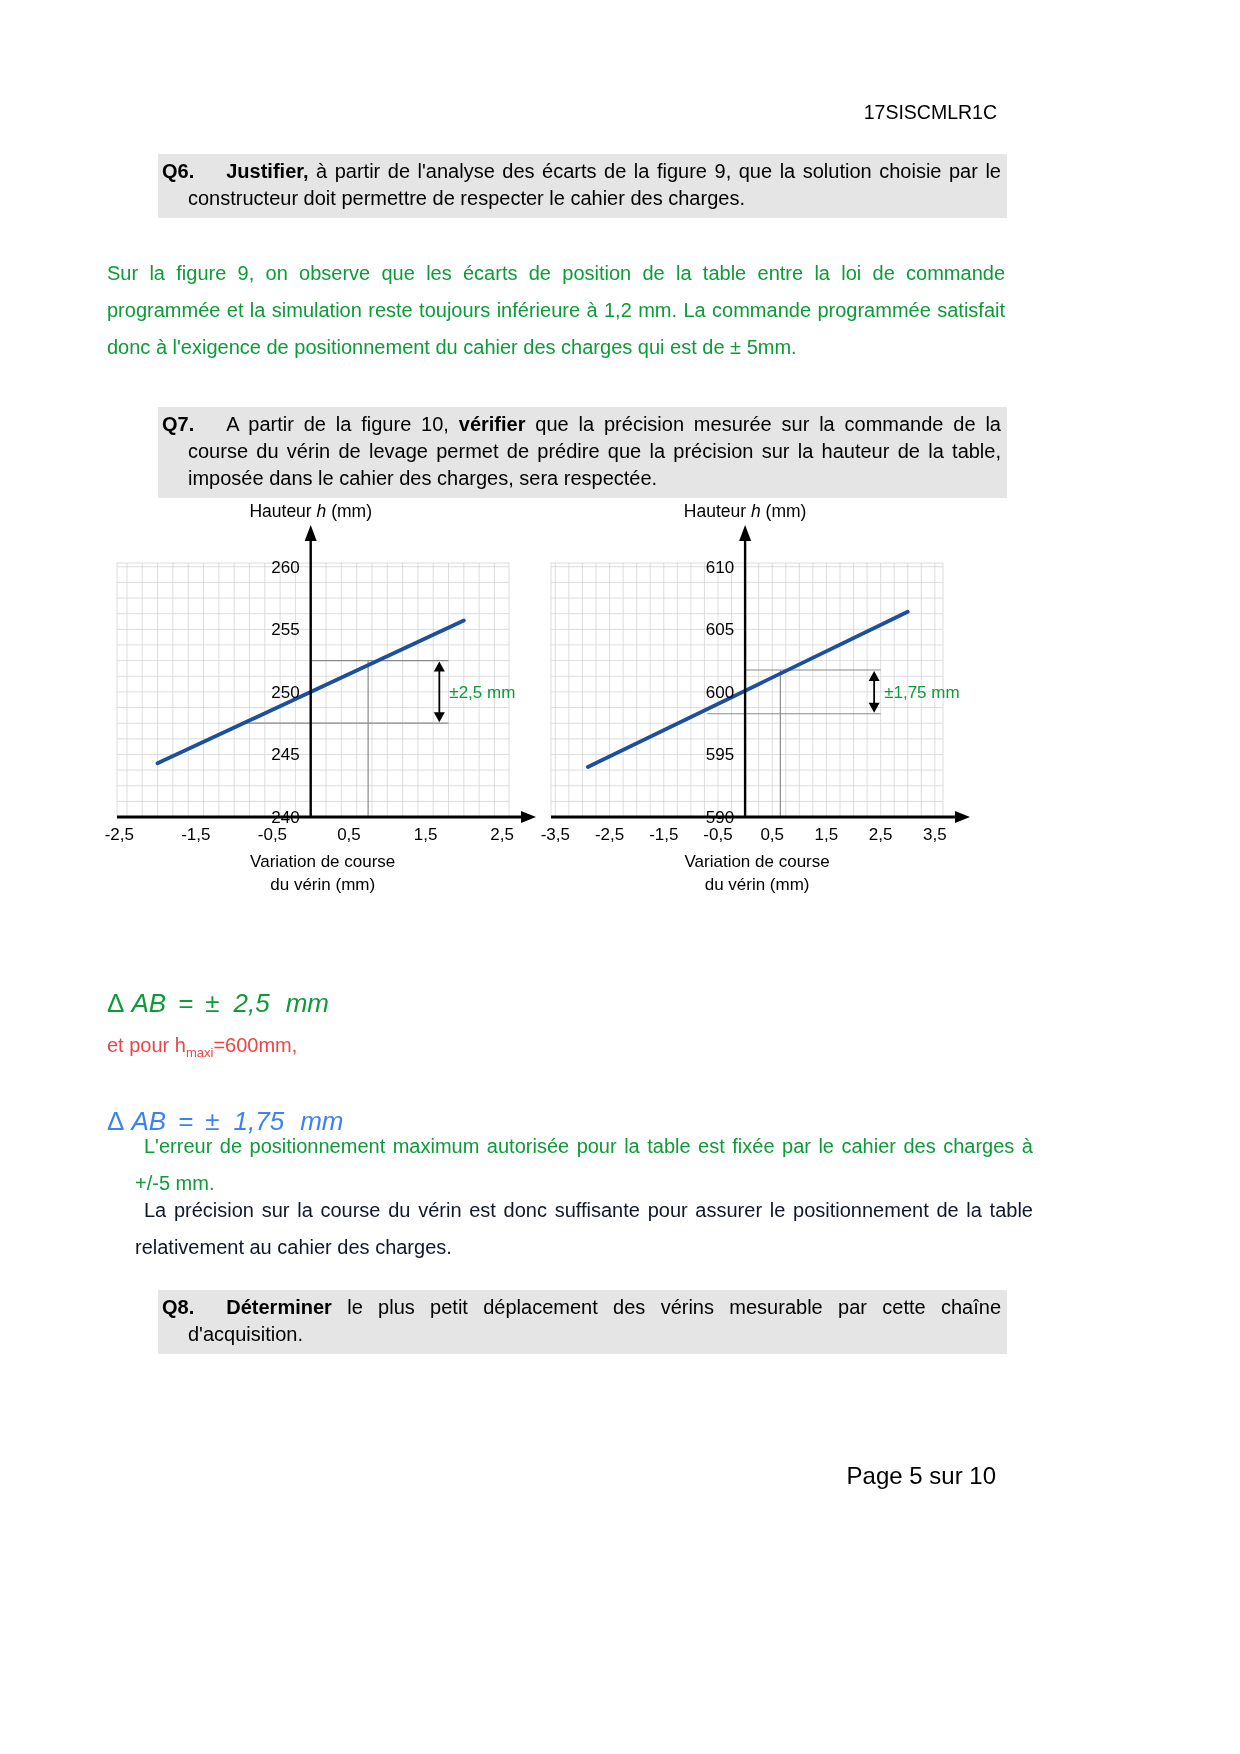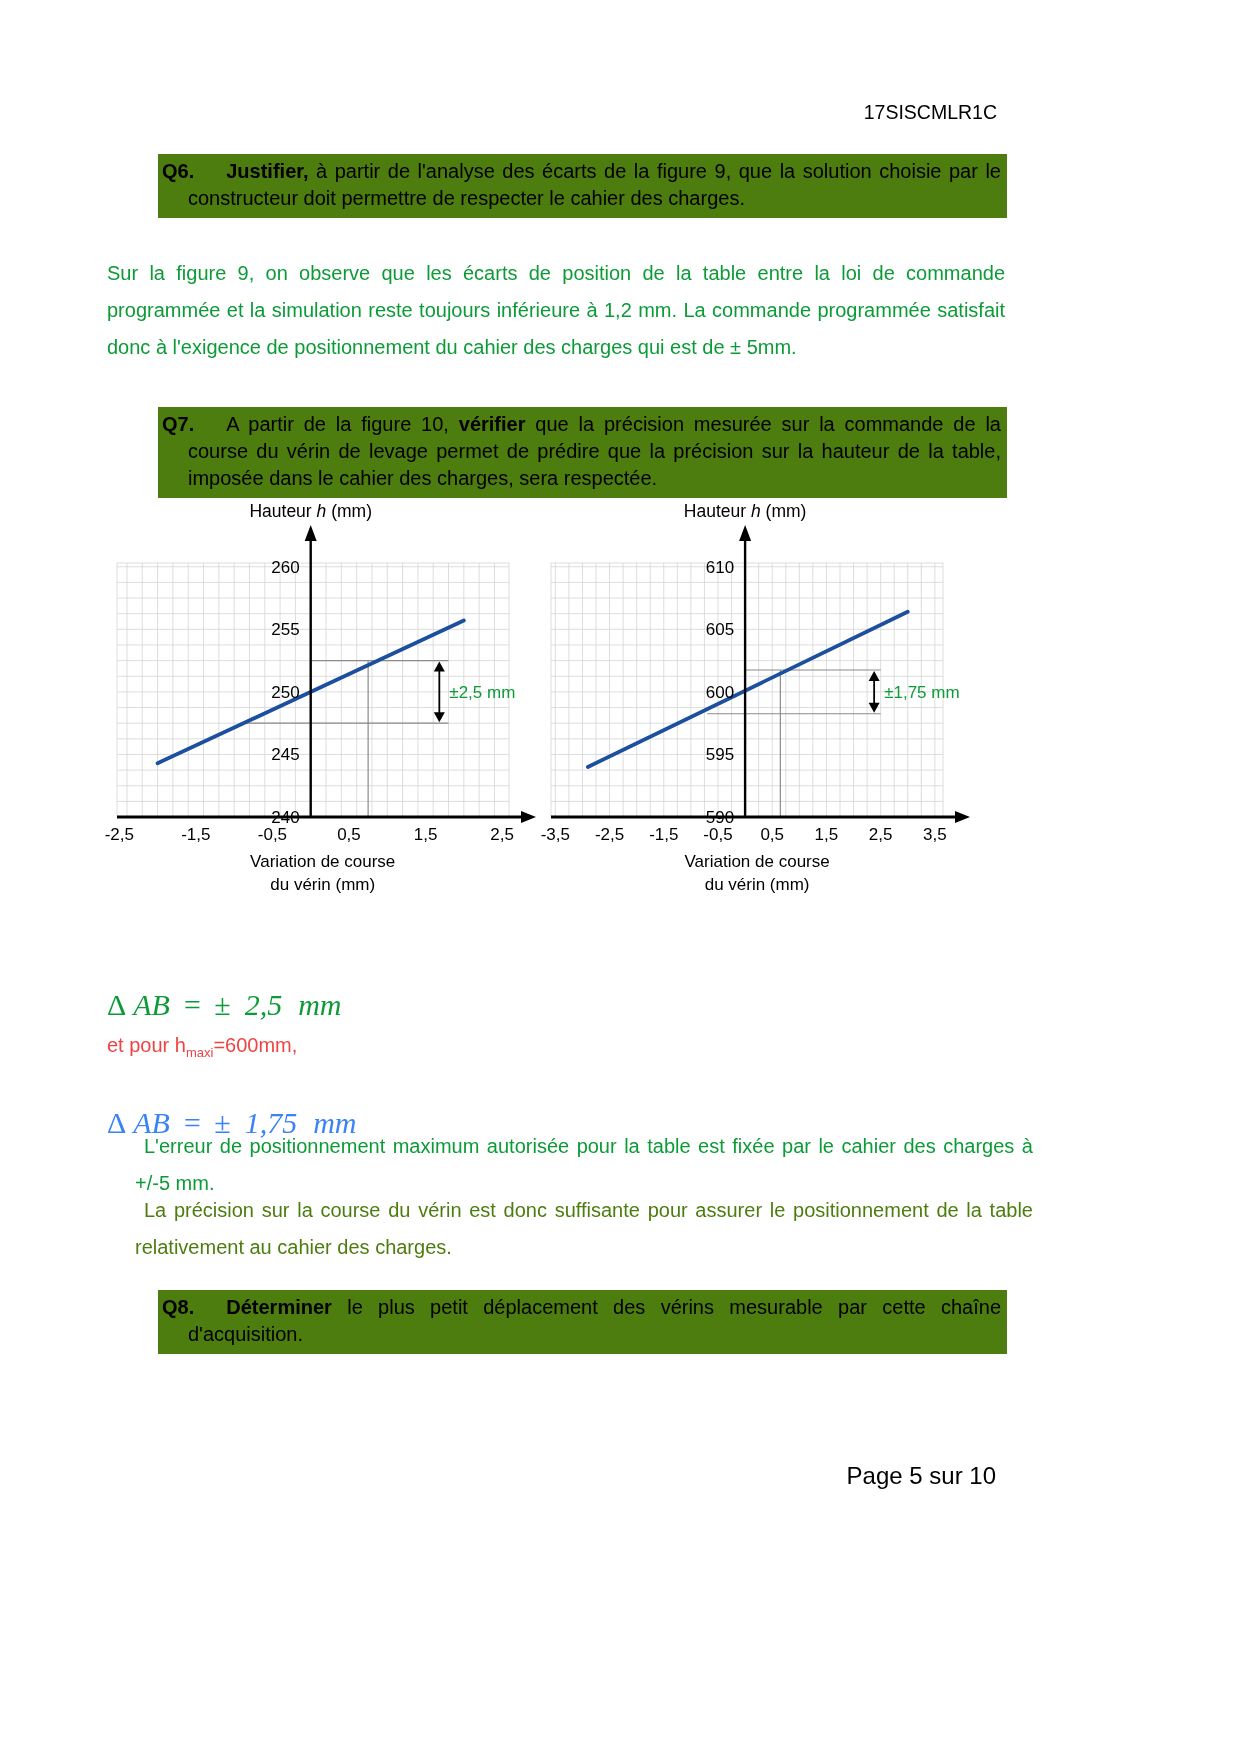--- a/index.html
+++ b/index.html
@@ -1,39 +1,39 @@
 <!DOCTYPE html>
 <html><head>
 <meta charset="utf-8">
 <style>
   * { margin:0; padding:0; box-sizing:border-box; }
   body { background:#ffffff; font-family:"Liberation Sans", sans-serif; color:#000; }
   .page { position:relative; width:1229px; height:1754px; background:#fff; overflow:hidden; }
 
   .header-code { position:absolute; top:101px; right:232px; font-size:19.5px; }
 
-  .q-block { position:absolute; left:158px; width:849px; background:#4d7c0f;
+  .q-block { position:absolute; left:158px; width:849px; background:#e5e5e5;
              font-size:20px; line-height:27px; text-align:justify; padding:4px 6px 6px 4px; }
   .q-text { padding-left:26px; text-indent:-26px; }
   .qnum { font-weight:bold; margin-right:32px; }
   .qbold { font-weight:bold; }
 
   .ans-green { position:absolute; left:107px; width:898px;
                font-size:20px; line-height:37px; text-align:justify; }
   .indent-first { text-indent:9px;margin-left:28px; }
 
   .chart { position:absolute; width:440px; height:402px; }
   .chart-0 { left:103px; top:497px; }
   .chart-1 { left:537px; top:497px; }
 
   .sub-line { position:absolute; left:107px; font-size:20px; }
   .sub-line sub { font-size:13px; }
 
-  .formula { position:absolute; left:107px; font-size:30px; font-style:italic;
-             font-family:Liberation Serif, serif; }
+  .formula { position:absolute; left:107px; font-size:26px; font-style:italic;
+             font-family:Liberation Sans, sans-serif; }
   .fdelta { font-style:normal; }
   .fvar { margin-left:7px; }
   .feq { margin:0 12px; }
   .fpm { margin-right:14px; font-style:normal; }
   .fval { }
   .funit { margin-left:16px; }
 
   .footer { position:absolute; top:1462px; right:233px; font-size:24px; }
 </style>
 </head>
@@ -208,21 +208,21 @@
 
 
   <p class="formula" style="top:988px; color:#0d9b38;"><span class="fdelta">Δ</span><span class="fvar">AB</span><span class="feq">=</span><span class="fpm">±</span><span class="fval">2,5</span><span class="funit">mm</span></p>
 
   <p class="sub-line" style="top:1034px; color:#ef4444;"><span>et pour h</span><sub>maxi</sub><span>=600mm,</span></p>
 
   <p class="formula" style="top:1106px; color:#3b82f6;"><span class="fdelta">Δ</span><span class="fvar">AB</span><span class="feq">=</span><span class="fpm">±</span><span class="fval">1,75</span><span class="funit">mm</span></p>
 
   <div class="ans-green indent-first" style="top:1128px; color:#0d9b38;">L'erreur de positionnement maximum autorisée pour la table est fixée par le cahier des charges à +/-5 mm.</div>
 
-  <div class="ans-green indent-first" style="top:1192px; color:#4d7c0f;">La précision sur la course du vérin est donc suffisante pour assurer le positionnement de la table relativement au cahier des charges.</div>
+  <div class="ans-green indent-first" style="top:1192px; color:#0f172a;">La précision sur la course du vérin est donc suffisante pour assurer le positionnement de la table relativement au cahier des charges.</div>
 
   <div class="q-block" style="top:1290px;">
     <p class="q-text"><span class="qnum">Q8.</span><span class="qbold">Déterminer</span><span> le plus petit déplacement des vérins mesurable par cette chaîne d'acquisition.</span></p>
   </div>
 
   <div class="footer">Page 5 sur 10</div>
 
 </div>
 
 </body></html>

